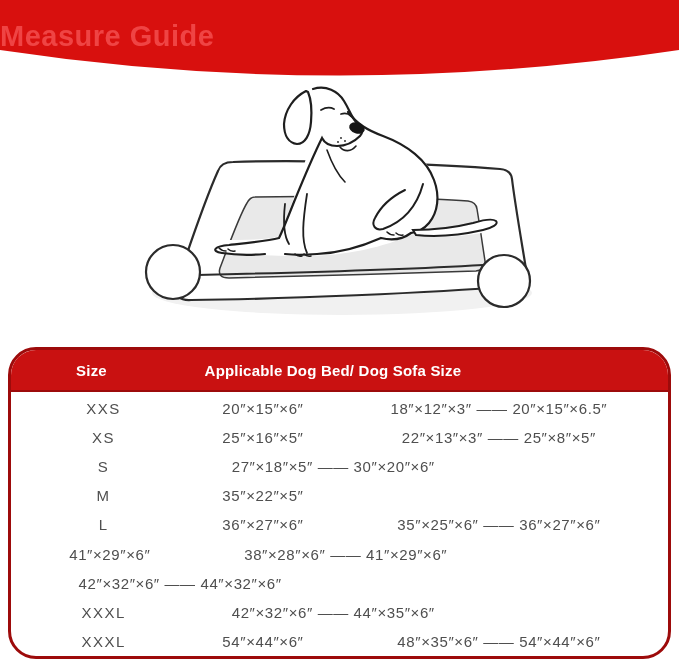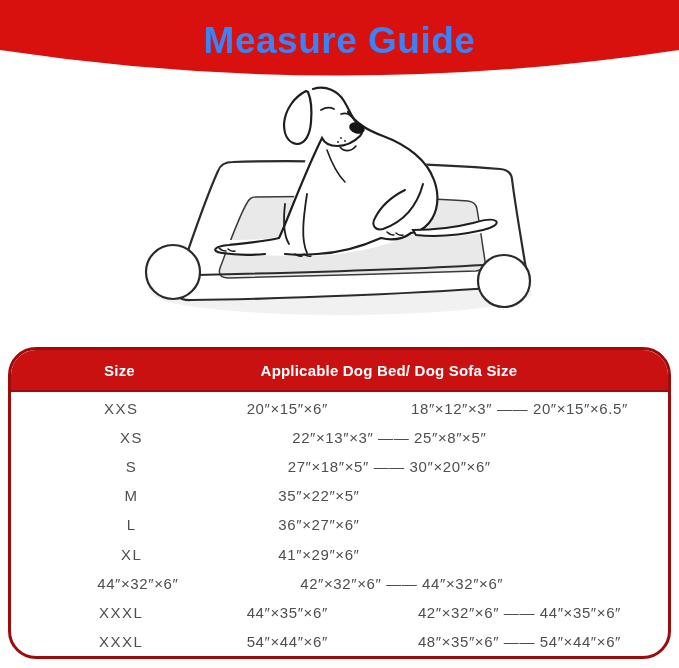--- a/index.html
+++ b/index.html
@@ -9,23 +9,22 @@
     background:#ffffff;
     font-family:"Liberation Sans", sans-serif;
     overflow:hidden;
   }
 
   
   #banner{position:absolute;left:0;top:0;width:679px;height:100px;}
   #banner svg{position:absolute;left:0;top:0;}
   #banner-title{
     position:absolute;left:0;top:20px;width:679px;
-    text-align:center;
-    font-size:37px;font-weight:bold;letter-spacing:.5px;
-    color:#3b82f6;
+    font-size:29px;font-weight:bold;letter-spacing:.5px;
+    color:#ef4444;
   }
 
   
   #illustration{position:absolute;left:135px;top:72px;width:410px;height:250px;}
 
   
   #size-table{
     position:absolute;left:8px;top:347px;
     width:663px;height:312px;
     box-sizing:border-box;
@@ -37,21 +36,21 @@
   .t-head{
     display:flex;align-items:center;
     height:40px;
     background:#c91111;
     border-bottom:2px solid #9d0b0b;
     color:#ffffff;font-weight:bold;font-size:15px;
   }
   .t-head .cell{letter-spacing:.2px;}
   .t-body{display:flex;flex-direction:column;justify-content:space-evenly;height:262px;padding:2px 16px;}
   .t-row{display:flex;align-items:center;height:29px;color:#4f4f4f;font-size:15px;}
-  .cell{text-align:center;box-sizing:border-box;margin-left:28px;}
+  .cell{text-align:center;box-sizing:border-box;}
   .c1{width:24.5%;letter-spacing:1.5px;}
   .c2{width:26.5%;letter-spacing:.6px;}
   .c3{width:49%;letter-spacing:.6px;}
 </style>
 </head>
 <body>
 
 <div id="page">
 
   <div id="banner">
@@ -133,45 +132,45 @@
       <div class="cell c3">Applicable Dog Bed/ Dog Sofa Size</div>
     </div>
     <div class="t-body">
       <div class="t-row">
         <div class="cell c1">XXS</div>
         <div class="cell c2">20″×15″×6″</div>
         <div class="cell c3">18″×12″×3″ —— 20″×15″×6.5″</div>
       </div>
       <div class="t-row">
         <div class="cell c1">XS</div>
+        <div class="cell c2">25″×16″×5″</div>
         <div class="cell c3">22″×13″×3″ —— 25″×8″×5″</div>
       </div>
       <div class="t-row">
         <div class="cell c1">S</div>
         <div class="cell c3">27″×18″×5″ —— 30″×20″×6″</div>
       </div>
       <div class="t-row">
         <div class="cell c1">M</div>
         <div class="cell c2">35″×22″×5″</div>
       </div>
       <div class="t-row">
         <div class="cell c1">L</div>
         <div class="cell c2">36″×27″×6″</div>
+        <div class="cell c3">35″×25″×6″ —— 36″×27″×6″</div>
       </div>
       <div class="t-row">
-        <div class="cell c1">XL</div>
         <div class="cell c2">41″×29″×6″</div>
+        <div class="cell c3">38″×28″×6″ —— 41″×29″×6″</div>
       </div>
       <div class="t-row">
-        <div class="cell c2">44″×32″×6″</div>
         <div class="cell c3">42″×32″×6″ —— 44″×32″×6″</div>
       </div>
       <div class="t-row">
         <div class="cell c1">XXXL</div>
-        <div class="cell c2">44″×35″×6″</div>
         <div class="cell c3">42″×32″×6″ —— 44″×35″×6″</div>
       </div>
       <div class="t-row">
         <div class="cell c1">XXXL</div>
         <div class="cell c2">54″×44″×6″</div>
         <div class="cell c3">48″×35″×6″ —— 54″×44″×6″</div>
       </div>
     </div>
   </div>
 

